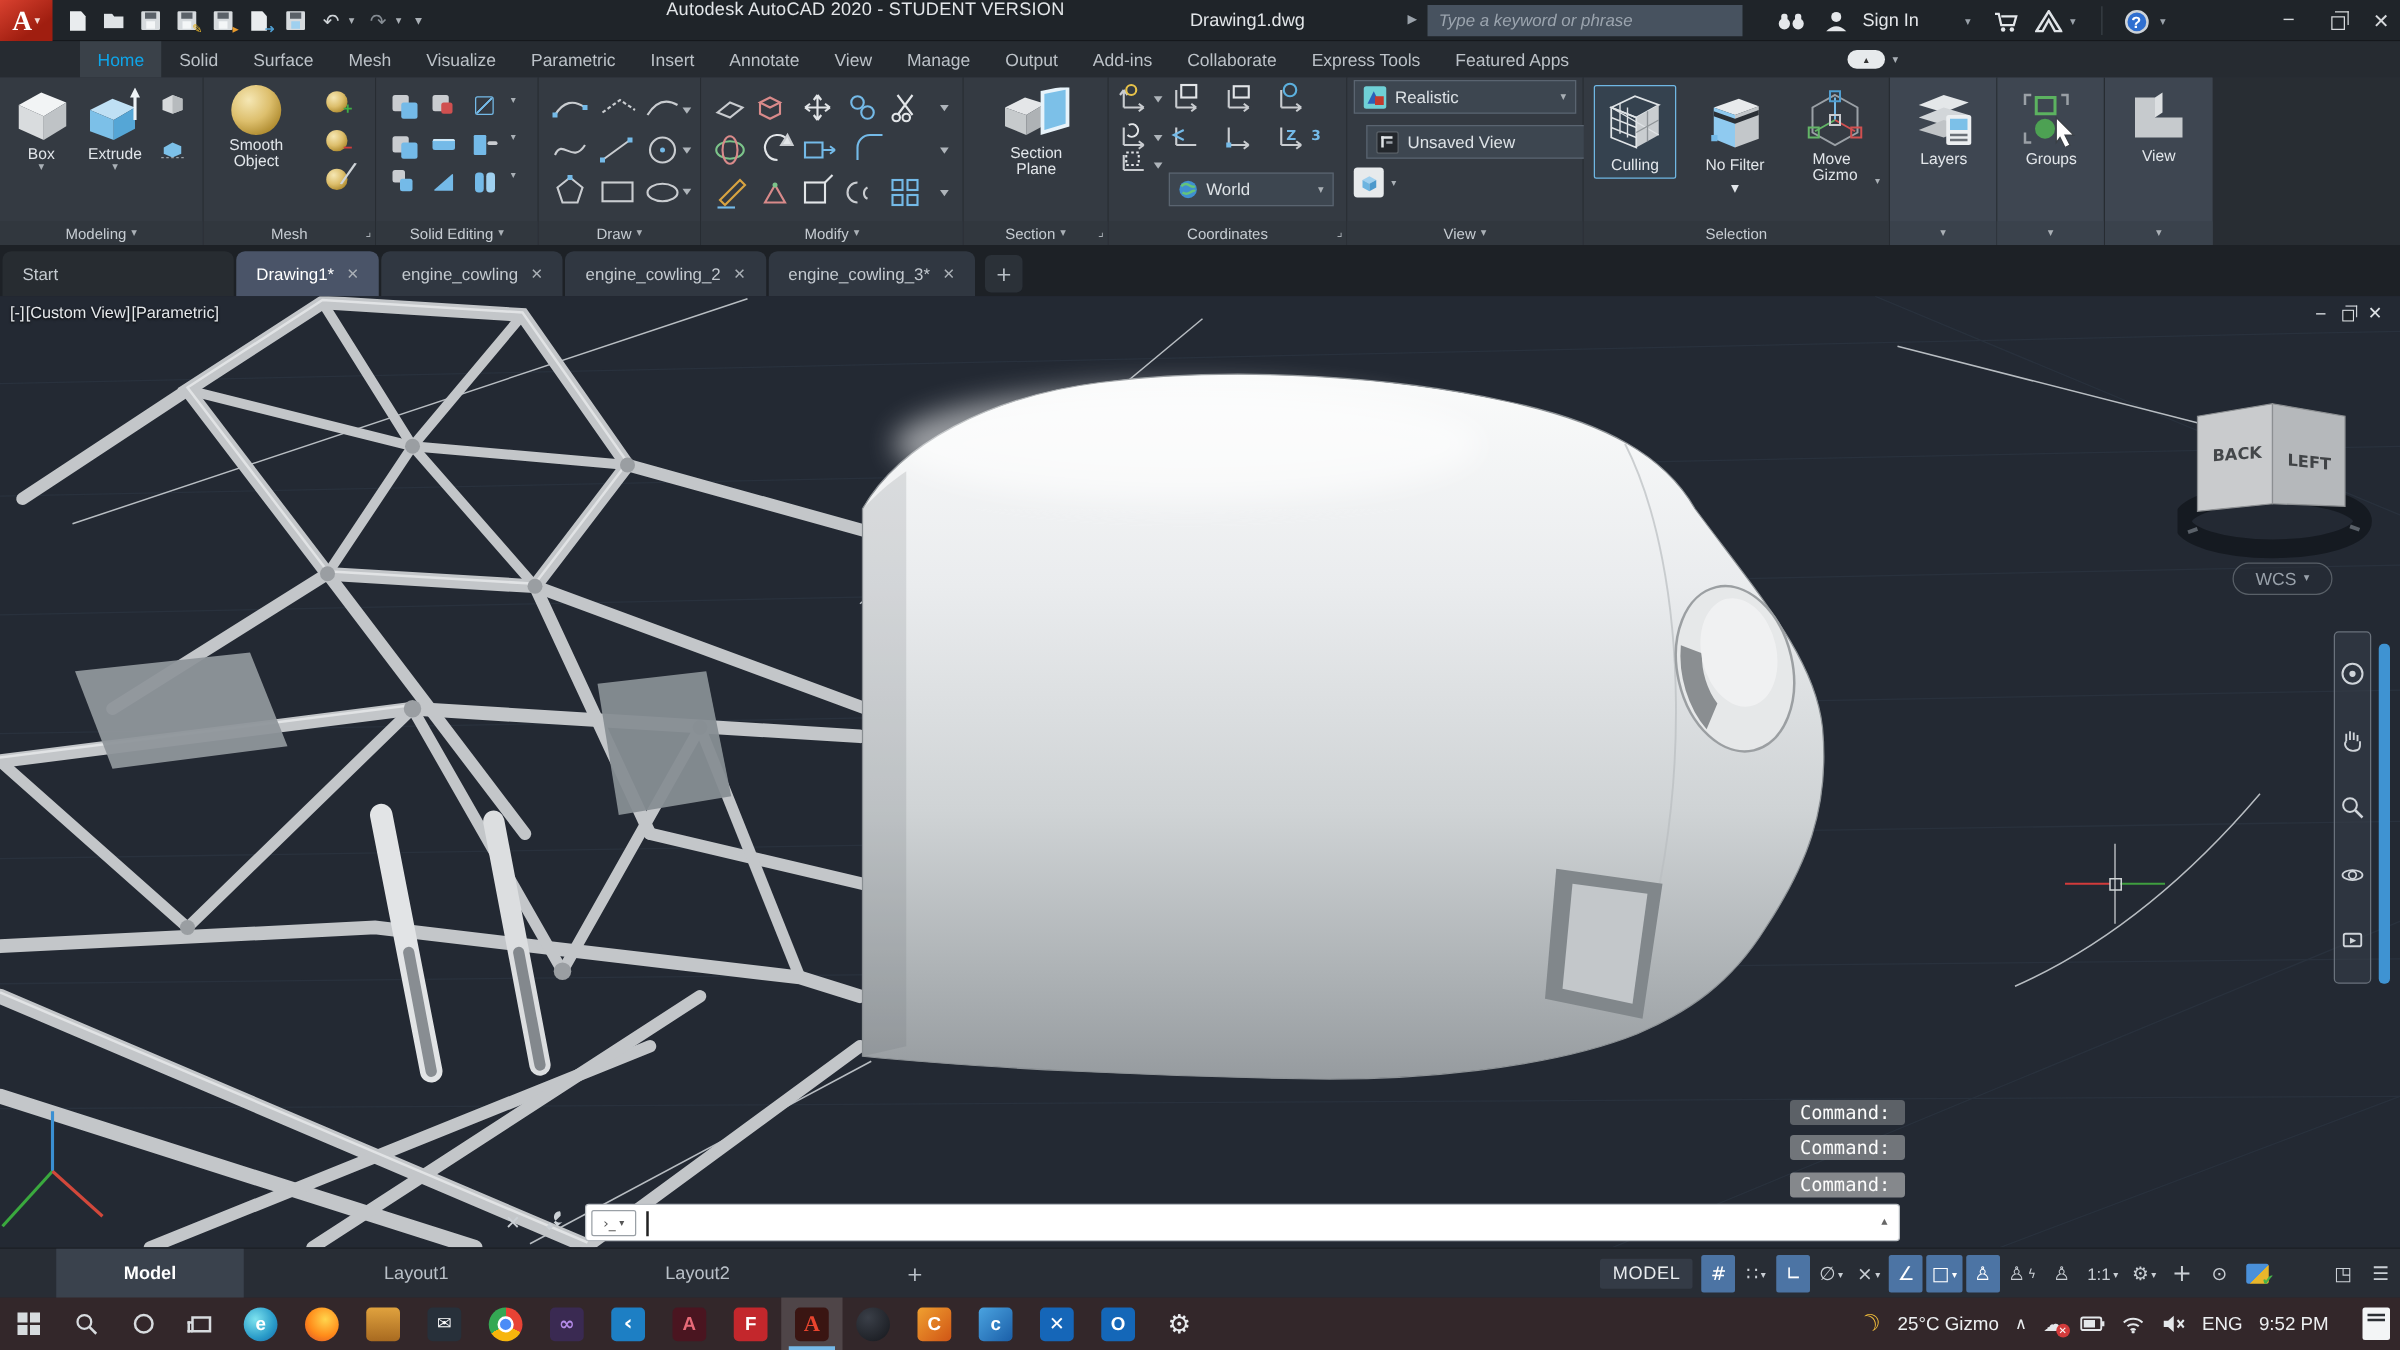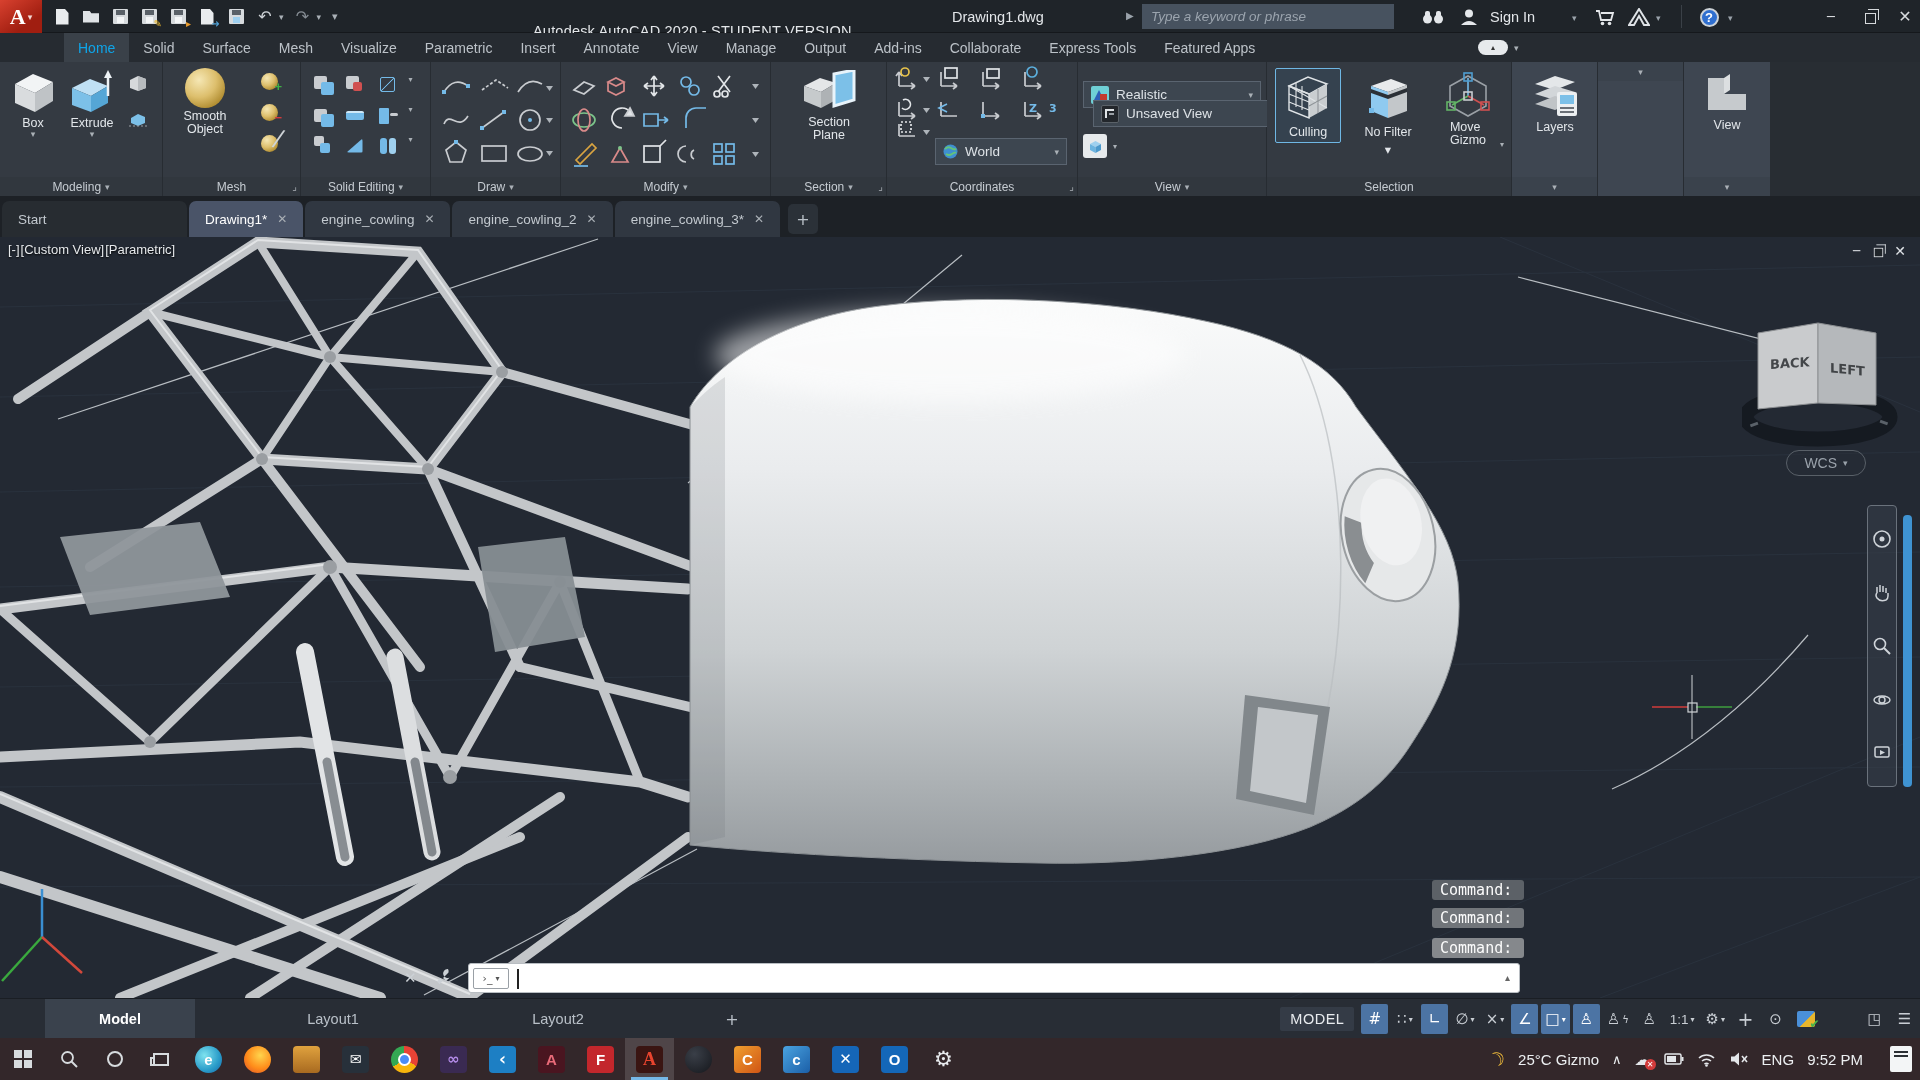--- a/index.html
+++ b/index.html
@@ -17,21 +17,21 @@
   .qi{width:20px;height:20px;position:relative;display:flex;align-items:center;justify-content:center}
   .i-page{width:13px;height:16px;background:#e9ecee;clip-path:polygon(0 0,70% 0,100% 28%,100% 100%,0 100%)}
   .i-folder{width:16px;height:12px;background:#dfe3e6;clip-path:polygon(0 0,40% 0,52% 22%,100% 22%,100% 100%,0 100%)}
   .i-save{width:15px;height:15px;background:#d7dbde;border-radius:1px;position:relative}
   .i-save:before{content:"";position:absolute;left:3px;top:0;width:9px;height:6px;background:#4a5precision0}
   .i-save i{position:absolute;left:3px;top:1px;width:9px;height:5px;background:#5a6168}
   .i-save b{position:absolute;left:4px;bottom:1px;width:7px;height:6px;background:#f4f6f7}
   .badge{position:absolute;right:-3px;bottom:-2px;font-size:10px;line-height:1}
   .qundo{color:#cfd4d8;font-size:16px}
   .qdd{color:#aab0b6;font-size:9px;margin-left:-5px}
-  .tb-title{position:absolute;left:533px;top:14px;height:34px;display:flex;align-items:center;color:#e3e6e9;letter-spacing:.2px}
+  .tb-title{position:absolute;left:533px;top:0;height:34px;display:flex;color:#e3e6e9;letter-spacing:.2px}
   .tb-doc{position:absolute;left:952px;top:0;height:33px;display:flex;align-items:center;color:#e3e6e9}
   .tb-docarrow{position:absolute;left:1126px;top:10px;font-size:10px;color:#9aa2aa}
   .searchbox{position:absolute;left:1142px;top:4px;width:252px;height:25px;background:#47525f;display:flex;align-items:center;
     padding-left:9px;color:#9ba4ae;font-style:italic;font-size:13.5px}
   .tb-ic{position:absolute;top:6px;width:26px;height:22px;display:flex;align-items:center;justify-content:center}
   .signin{position:absolute;left:1490px;top:0;height:33px;display:flex;align-items:center;color:#e3e6e9}
   .tb-caret{position:absolute;top:13px;font-size:9px;color:#9aa2aa}
   .tb-sep{position:absolute;left:1681px;top:5px;width:1px;height:23px;background:#3a4047}
   .helpq{width:19px;height:19px;border-radius:50%;background:#2f6fd0;color:#fff;font-weight:bold;font-size:13px;
     display:flex;align-items:center;justify-content:center;border:2px solid #cdd3d8}
@@ -558,21 +558,21 @@
         </div>
       </div>
       <div class="plabel">
         <span>Coordinates</span>
         <span class="launcher glyph">⌟</span>
       </div>
     </div>
 
     <div class="panel" style="width:189px">
       <div class="pc">
-        <div class="dropbox" style="left:5px;top:19px;width:178px">
+        <div class="dropbox" style="left:5px;top:2px;width:178px">
           <span style="width:18px;height:18px;background:#6fd0d6;border-radius:2px;position:relative;flex:none">
             <b style="position:absolute;left:3px;top:4px;width:0;height:0;border-left:5px solid transparent;border-right:5px solid transparent;border-bottom:10px solid #2d5fb8"></b>
             <b style="position:absolute;right:2px;bottom:3px;width:7px;height:7px;background:#c23a2e"></b>
           </span>
           <span>Realistic</span>
           <span class="dd glyph">▾</span>
         </div>
         <div class="dropbox" style="left:15px;top:38px;width:203px">
           <span style="width:18px;height:18px;background:#23272c;border:1px solid #5a6168;border-radius:2px;position:relative;flex:none">
             <b style="position:absolute;left:3px;top:3px;width:9px;height:2px;background:#dfe3e6"></b>
@@ -657,20 +657,31 @@
           </svg>
           <span>Layers</span>
         </div>
       </div>
       <div class="plabel">
           <span class="dd glyph">▾</span>
         </div>
     </div>
 
     <div class="panel lite" style="width:86px">
+      <div class="pc">
+        <div class="bigbtn" style="left:8px;top:10px;width:70px">
+          <svg width="48" height="46" viewBox="0 0 48 46">
+            <path d="M8,4 h-5 v8 M8,42 h-5 v-8 M32,4 h5 v8" stroke="#9aa0a6" stroke-width="2" fill="none"></path>
+            <rect x="12" y="6" width="15" height="13" fill="none" stroke="#5cb260" stroke-width="2.4"></rect>
+            <circle cx="19" cy="31" r="8" fill="#4da153"></circle>
+            <polygon points="28,22 42,36 35,36 39,44 35,46 31,38 28,42" fill="#fff" stroke="#3a3f45" stroke-width="1"></polygon>
+          </svg>
+          <span>Groups</span>
+        </div>
+      </div>
       <div class="plabel">
           <span class="dd glyph">▾</span>
         </div>
     </div>
 
     <div class="panel lite" style="width:86px;border-right:none">
       <div class="pc">
         <div class="bigbtn" style="left:12px;top:10px;width:62px">
           <svg width="46" height="44" viewBox="0 0 46 44">
             <polygon points="4,6 20,6 20,22 42,22 42,38 4,38" fill="#c6cacd"></polygon>

